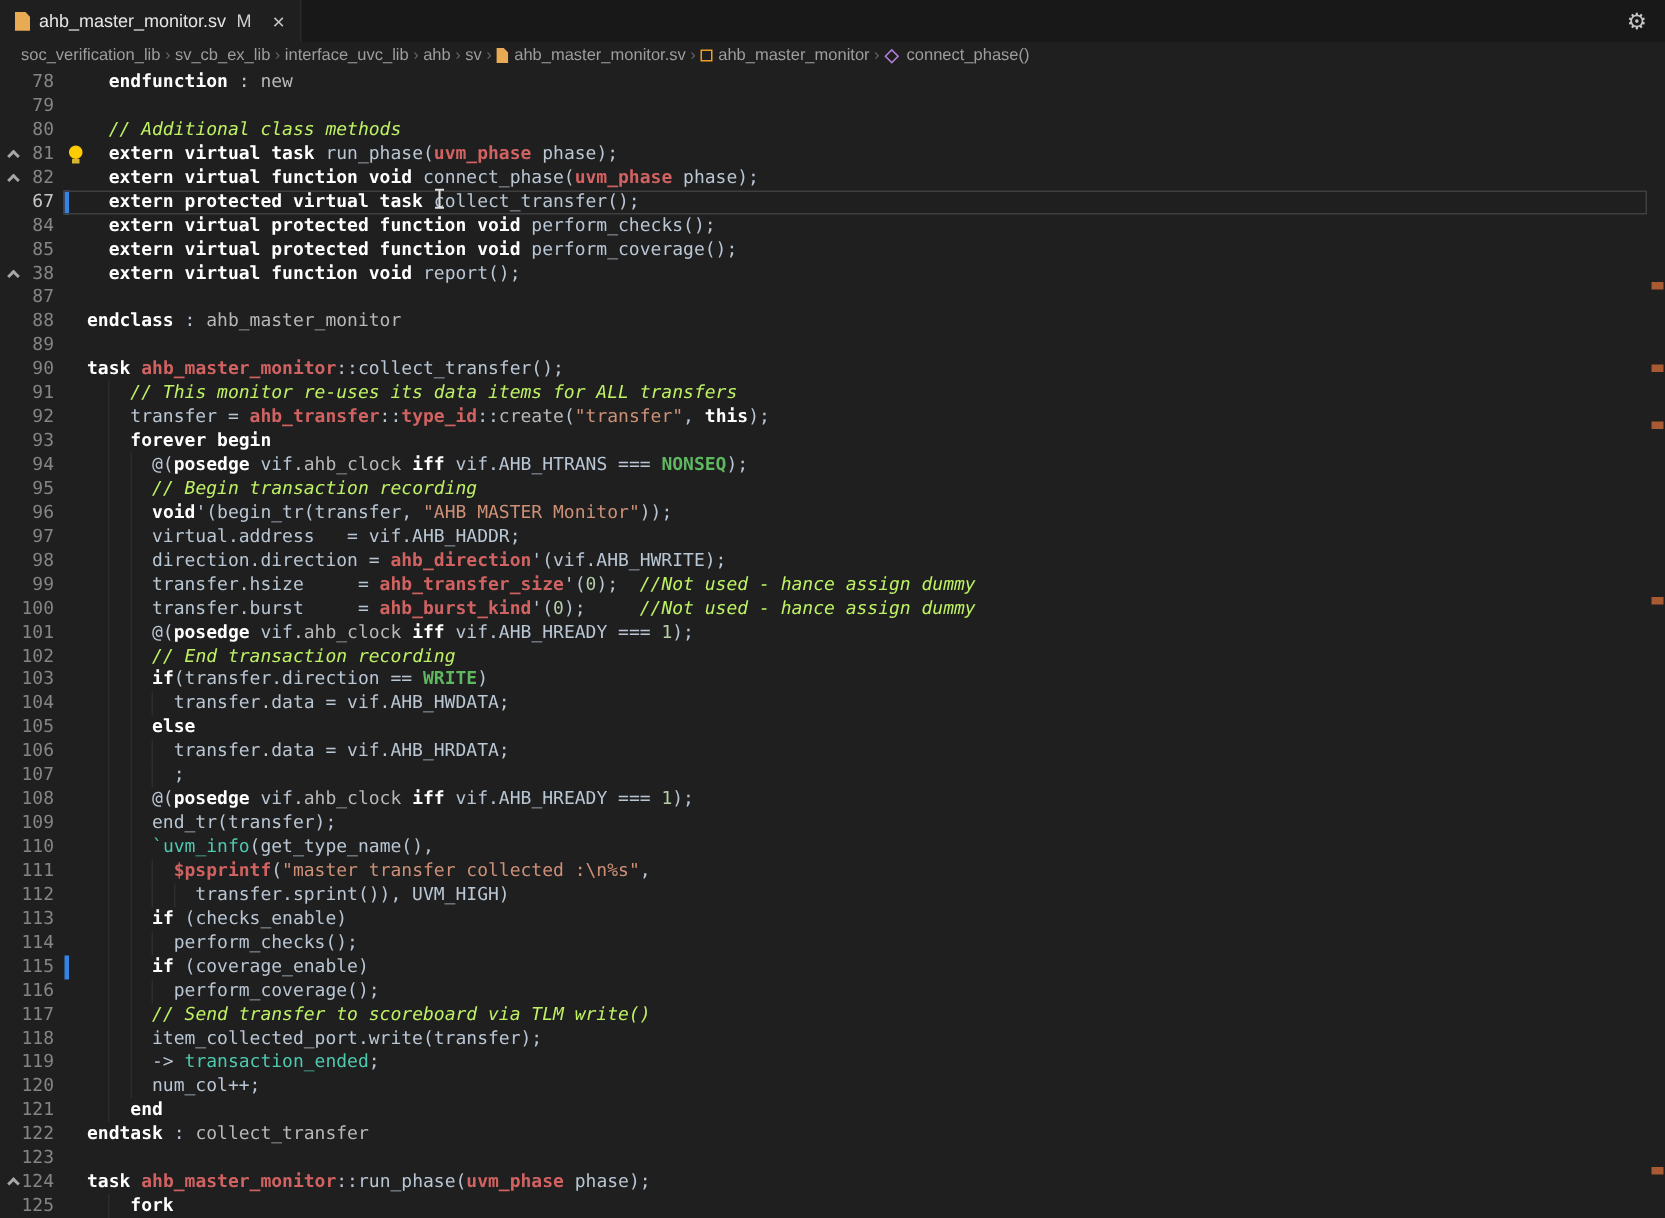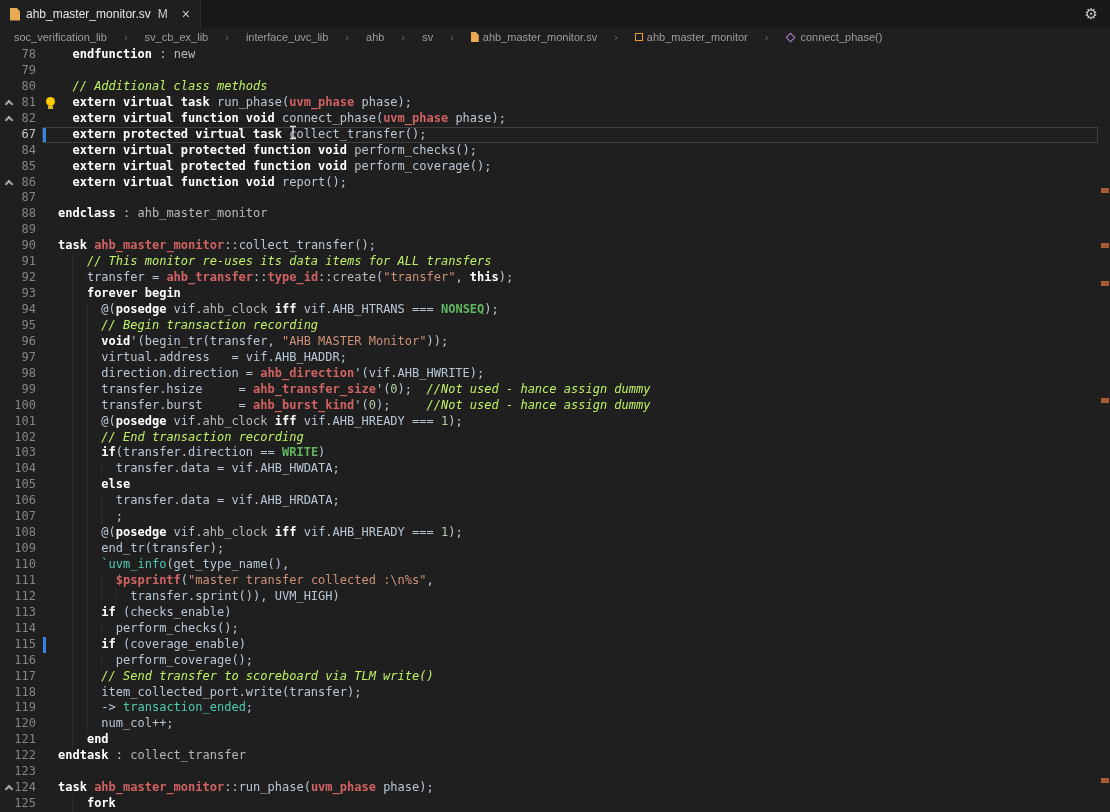--- a/index.html
+++ b/index.html
@@ -12,21 +12,21 @@
          background:#1f1f1f; border-right:1px solid #2a2a2a; color:#e6e6e6; font-size:12px; cursor:pointer; }
   .fileicon { width:10px; height:13px; background:#e8ab53;
               clip-path:polygon(0 0,65% 0,100% 28%,100% 100%,0 100%); flex:none; }
   .modbadge { color:#cfcfcf; margin-left:1px; }
   .closeicon { color:#c5c5c5; margin-left:8px; font-size:14px; line-height:14px; cursor:pointer; }
   .gear { margin-left:auto; margin-right:12px; color:#c5c5c5; font-size:15px;
           font-family:"DejaVu Sans",sans-serif; cursor:pointer; }
 
   
   .breadcrumbs { position:absolute; top:28px; left:0; width:100%; height:18px; background:#1f1f1f;
-                 display:flex; align-items:center; padding-left:14px; gap:14px;
+                 display:flex; align-items:center; padding-left:14px; gap:0;
                  font-family:"Liberation Sans",sans-serif; font-size:11px; color:#9d9d9d;text-align:right; }
   .crumb { display:flex; align-items:center; gap:4px; cursor:pointer; }
   .bsep { color:#666; margin:0 3px; }
   .bcicon { display:inline-block; flex:none; }
   .bcicon.file { width:8px; height:10px; background:#e8ab53;
                  clip-path:polygon(0 0,62% 0,100% 30%,100% 100%,0 100%); }
   .bcicon.class { width:8px; height:8px; border:1px solid #ee9d28; }
   .bcicon.method { width:7px; height:7px; border:1px solid #b180d7; transform:rotate(45deg); margin:0 2px; }
 
   
@@ -117,21 +117,21 @@
 <div class="editor">
   <div id="lines">
       <div class="line"><div class="gutter"><span class="num">78</span></div><div class="content"><span class="tok-p">  </span><span class="tok-k">endfunction</span><span class="tok-p"> : </span><span class="tok-g">new</span></div></div>
       <div class="line"><div class="gutter"><span class="num">79</span></div><div class="content"></div></div>
       <div class="line"><div class="gutter"><span class="num">80</span></div><div class="content"><span class="tok-p">  </span><span class="tok-c">// Additional class methods</span></div></div>
       <div class="line"><div class="gutter"><span class="marker"></span><span class="num">81</span><span class="bulb"></span></div><div class="content"><span class="tok-p">  </span><span class="tok-k">extern virtual task</span><span class="tok-p"> run_phase(</span><span class="tok-t">uvm_phase</span><span class="tok-p"> phase);</span></div></div>
       <div class="line"><div class="gutter"><span class="marker"></span><span class="num">82</span></div><div class="content"><span class="tok-p">  </span><span class="tok-k">extern virtual function void</span><span class="tok-p"> connect_phase(</span><span class="tok-t">uvm_phase</span><span class="tok-p"> phase);</span></div></div>
       <div class="line active"><div class="gutter"><span class="num">67</span><span class="gitbar" style="background: rgb(53, 132, 228);"></span></div><div class="content"><span class="tok-p">  </span><span class="tok-k">extern protected virtual task</span><span class="tok-p"> collect_transfer();</span></div></div>
       <div class="line"><div class="gutter"><span class="num">84</span></div><div class="content"><span class="tok-p">  </span><span class="tok-k">extern virtual protected function void</span><span class="tok-p"> perform_checks();</span></div></div>
       <div class="line"><div class="gutter"><span class="num">85</span></div><div class="content"><span class="tok-p">  </span><span class="tok-k">extern virtual protected function void</span><span class="tok-p"> perform_coverage();</span></div></div>
-      <div class="line"><div class="gutter"><span class="marker"></span><span class="num">86</span></div><div class="content"><span class="tok-p">  </span><span class="tok-k">extern virtual function void</span><span class="tok-p"> report();</span></div></div>
+      <div class="line"><div class="gutter"><span class="marker"></span><span class="num">38</span></div><div class="content"><span class="tok-p">  </span><span class="tok-k">extern virtual function void</span><span class="tok-p"> report();</span></div></div>
       <div class="line"><div class="gutter"><span class="num">87</span></div><div class="content"></div></div>
       <div class="line"><div class="gutter"><span class="num">88</span></div><div class="content"><span class="tok-k">endclass</span><span class="tok-p"> : </span><span class="tok-g">ahb_master_monitor</span></div></div>
       <div class="line"><div class="gutter"><span class="num">89</span></div><div class="content"></div></div>
       <div class="line"><div class="gutter"><span class="num">90</span></div><div class="content"><span class="tok-k">task</span><span class="tok-p"> </span><span class="tok-t">ahb_master_monitor</span><span class="tok-p">::collect_transfer();</span></div></div>
       <div class="line"><div class="gutter"><span class="num">91</span></div><div class="content"><span class="guide" style="left: 2ch;"></span><span class="tok-p">    </span><span class="tok-c">// This monitor re-uses its data items for ALL transfers</span></div></div>
       <div class="line"><div class="gutter"><span class="num">92</span></div><div class="content"><span class="guide" style="left: 2ch;"></span><span class="tok-p">    transfer = </span><span class="tok-t">ahb_transfer</span><span class="tok-p">::</span><span class="tok-t">type_id</span><span class="tok-p">::</span><span class="tok-g">create</span><span class="tok-p">(</span><span class="tok-s">"transfer"</span><span class="tok-p">, </span><span class="tok-k">this</span><span class="tok-p">);</span></div></div>
       <div class="line"><div class="gutter"><span class="num">93</span></div><div class="content"><span class="guide" style="left: 2ch;"></span><span class="tok-p">    </span><span class="tok-k">forever</span><span class="tok-p"> </span><span class="tok-k">begin</span></div></div>
       <div class="line"><div class="gutter"><span class="num">94</span></div><div class="content"><span class="guide" style="left: 2ch;"></span><span class="guide" style="left: 4ch;"></span><span class="tok-p">      @(</span><span class="tok-k">posedge</span><span class="tok-p"> vif.</span><span class="tok-g">ahb_clock</span><span class="tok-p"> </span><span class="tok-k">iff</span><span class="tok-p"> vif.AHB_HTRANS === </span><span class="tok-e">NONSEQ</span><span class="tok-p">);</span></div></div>
       <div class="line"><div class="gutter"><span class="num">95</span></div><div class="content"><span class="guide" style="left: 2ch;"></span><span class="guide" style="left: 4ch;"></span><span class="tok-p">      </span><span class="tok-c">// Begin transaction recording</span></div></div>
       <div class="line"><div class="gutter"><span class="num">96</span></div><div class="content"><span class="guide" style="left: 2ch;"></span><span class="guide" style="left: 4ch;"></span><span class="tok-p">      </span><span class="tok-k">void</span><span class="tok-p">'(begin_tr(transfer, </span><span class="tok-s">"AHB MASTER Monitor"</span><span class="tok-p">));</span></div></div>

